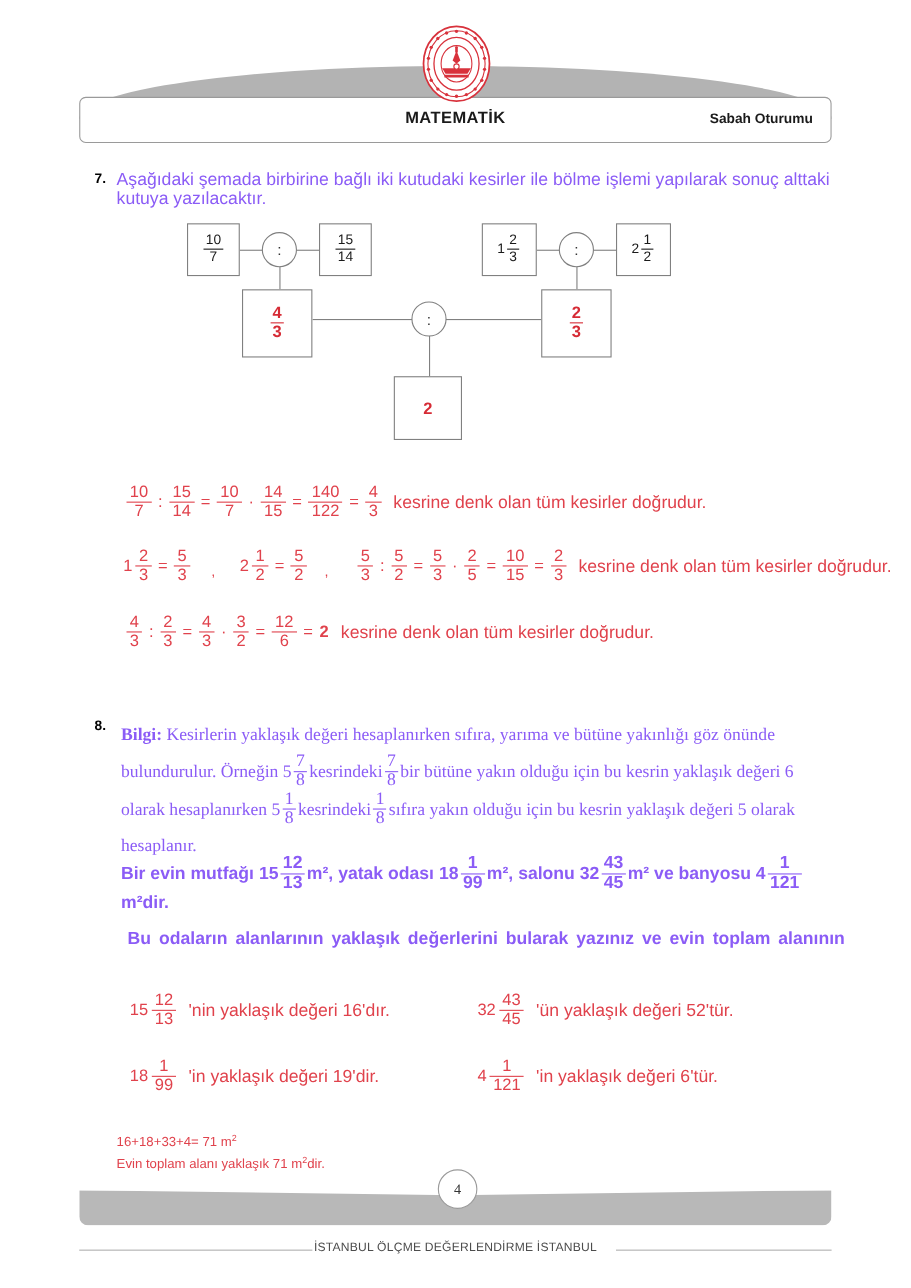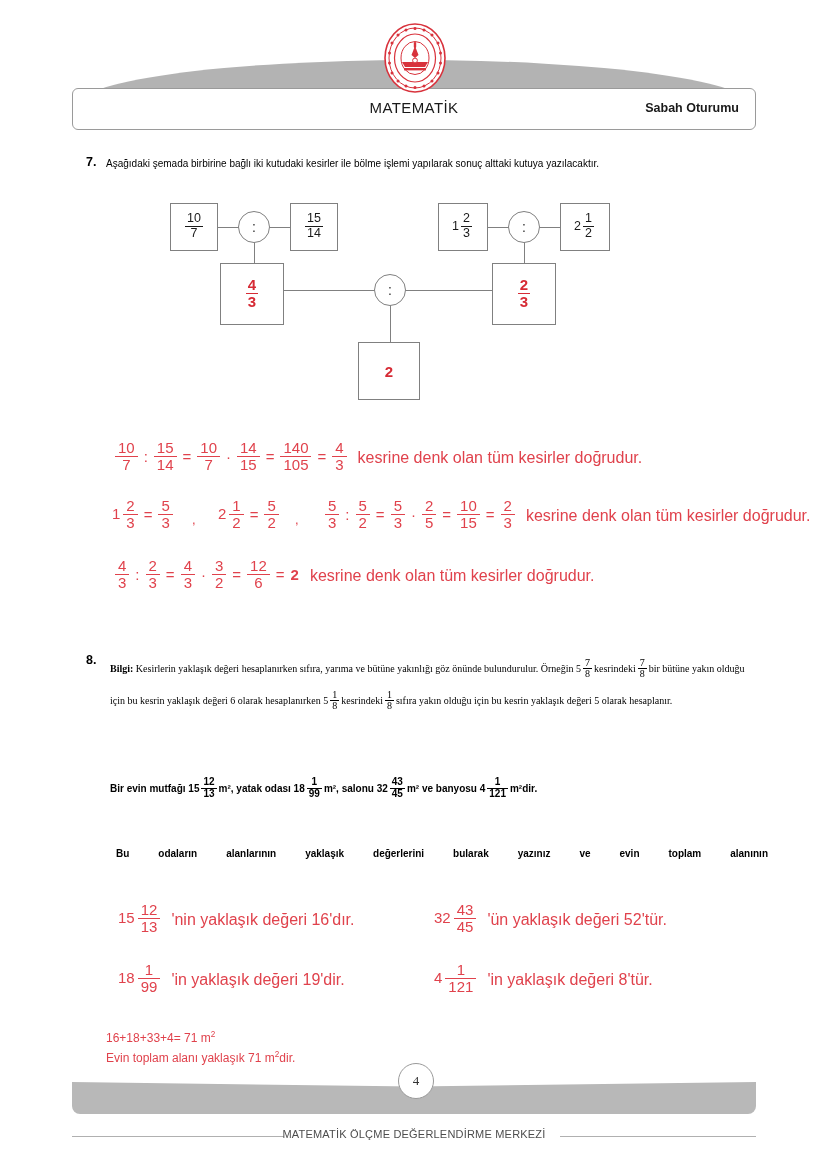--- a/index.html
+++ b/index.html
@@ -48,21 +48,21 @@
     border: 1px solid #9a9a9a;
     border-radius: 6px;
     box-sizing: border-box;
   }
   .header-title {
     position: absolute;
     left: 0; right: 0;
     top: 10px;
     text-align: center;
     font-size: 15px;
-    font-weight: normal;
+    font-weight: bold;
     letter-spacing: .4px;
   }
   .header-session {
     position: absolute;
     right: 16px;
     top: 12px;
     font-size: 12.5px;
     font-weight: bold;
   }
   .logo {
@@ -75,23 +75,23 @@
 
   
   .q-num {
     position: absolute;
     font-size: 12.5px;
     font-weight: bold;
     color: #000;
   }
   .q-text {
     position: absolute;
-    font-size: 10px;
+    font-size: 16px;
     line-height: 17px;
-    color: #000000;
+    color: #8b5cf6;
   }
   .bold { font-weight: bold; }
 
   
   .frac {
     display: inline-block;
     vertical-align: middle;
     text-align: center;
     line-height: 1.05;
     margin: 0 2px;
@@ -359,21 +359,21 @@
         <span class="den">7</span>
       </span>
     <span class="op">·</span>
     <span class="redfrac">
         <span class="num">14</span>
         <span class="den">15</span>
       </span>
     <span class="op">=</span>
     <span class="redfrac">
         <span class="num">140</span>
-        <span class="den">105</span>
+        <span class="den">122</span>
       </span>
     <span class="op">=</span>
     <span class="redfrac">
         <span class="num">4</span>
         <span class="den">3</span>
       </span>
     <span class="note">kesrine denk olan tüm kesirler doğrudur.</span>
   </div>
 
   <div class="work" style="left:112px; top:498px;">
@@ -478,29 +478,29 @@
   <div class="work" style="left:434px; top:902px;">
     <span class="mixed"><span>32</span><span class="redfrac"><span class="num">43</span><span class="den">45</span></span></span>
     <span class="note">'ün yaklaşık değeri 52'tür.</span>
   </div>
   <div class="work" style="left:118px; top:962px;">
     <span class="mixed"><span>18</span><span class="redfrac"><span class="num">1</span><span class="den">99</span></span></span>
     <span class="note">'in yaklaşık değeri 19'dir.</span>
   </div>
   <div class="work" style="left:434px; top:962px;">
     <span class="mixed"><span>4</span><span class="redfrac"><span class="num">1</span><span class="den">121</span></span></span>
-    <span class="note">'in yaklaşık değeri 8'tür.</span>
+    <span class="note">'in yaklaşık değeri 6'tür.</span>
   </div>
 
   <div class="plain-red" style="left:106px; top:1030px;">
     <span>16+18+33+4= 71 m</span><sup class="sq">2</sup>
   </div>
   <div class="plain-red" style="left:106px; top:1050px;">
     <span>Evin toplam alanı yaklaşık 71 m</span><sup class="sq">2</sup><span>dir.</span>
   </div>
 
   <div class="footer-grey"></div>
   <div class="pagenum">4</div>
   <div class="footer-line-l"></div>
   <div class="footer-line-r"></div>
-  <div class="footer-text">MATEMATİK ÖLÇME  DEĞERLENDİRME  MERKEZİ</div>
+  <div class="footer-text">İSTANBUL ÖLÇME  DEĞERLENDİRME  İSTANBUL</div>
 
 </div>
 
 </body></html>

